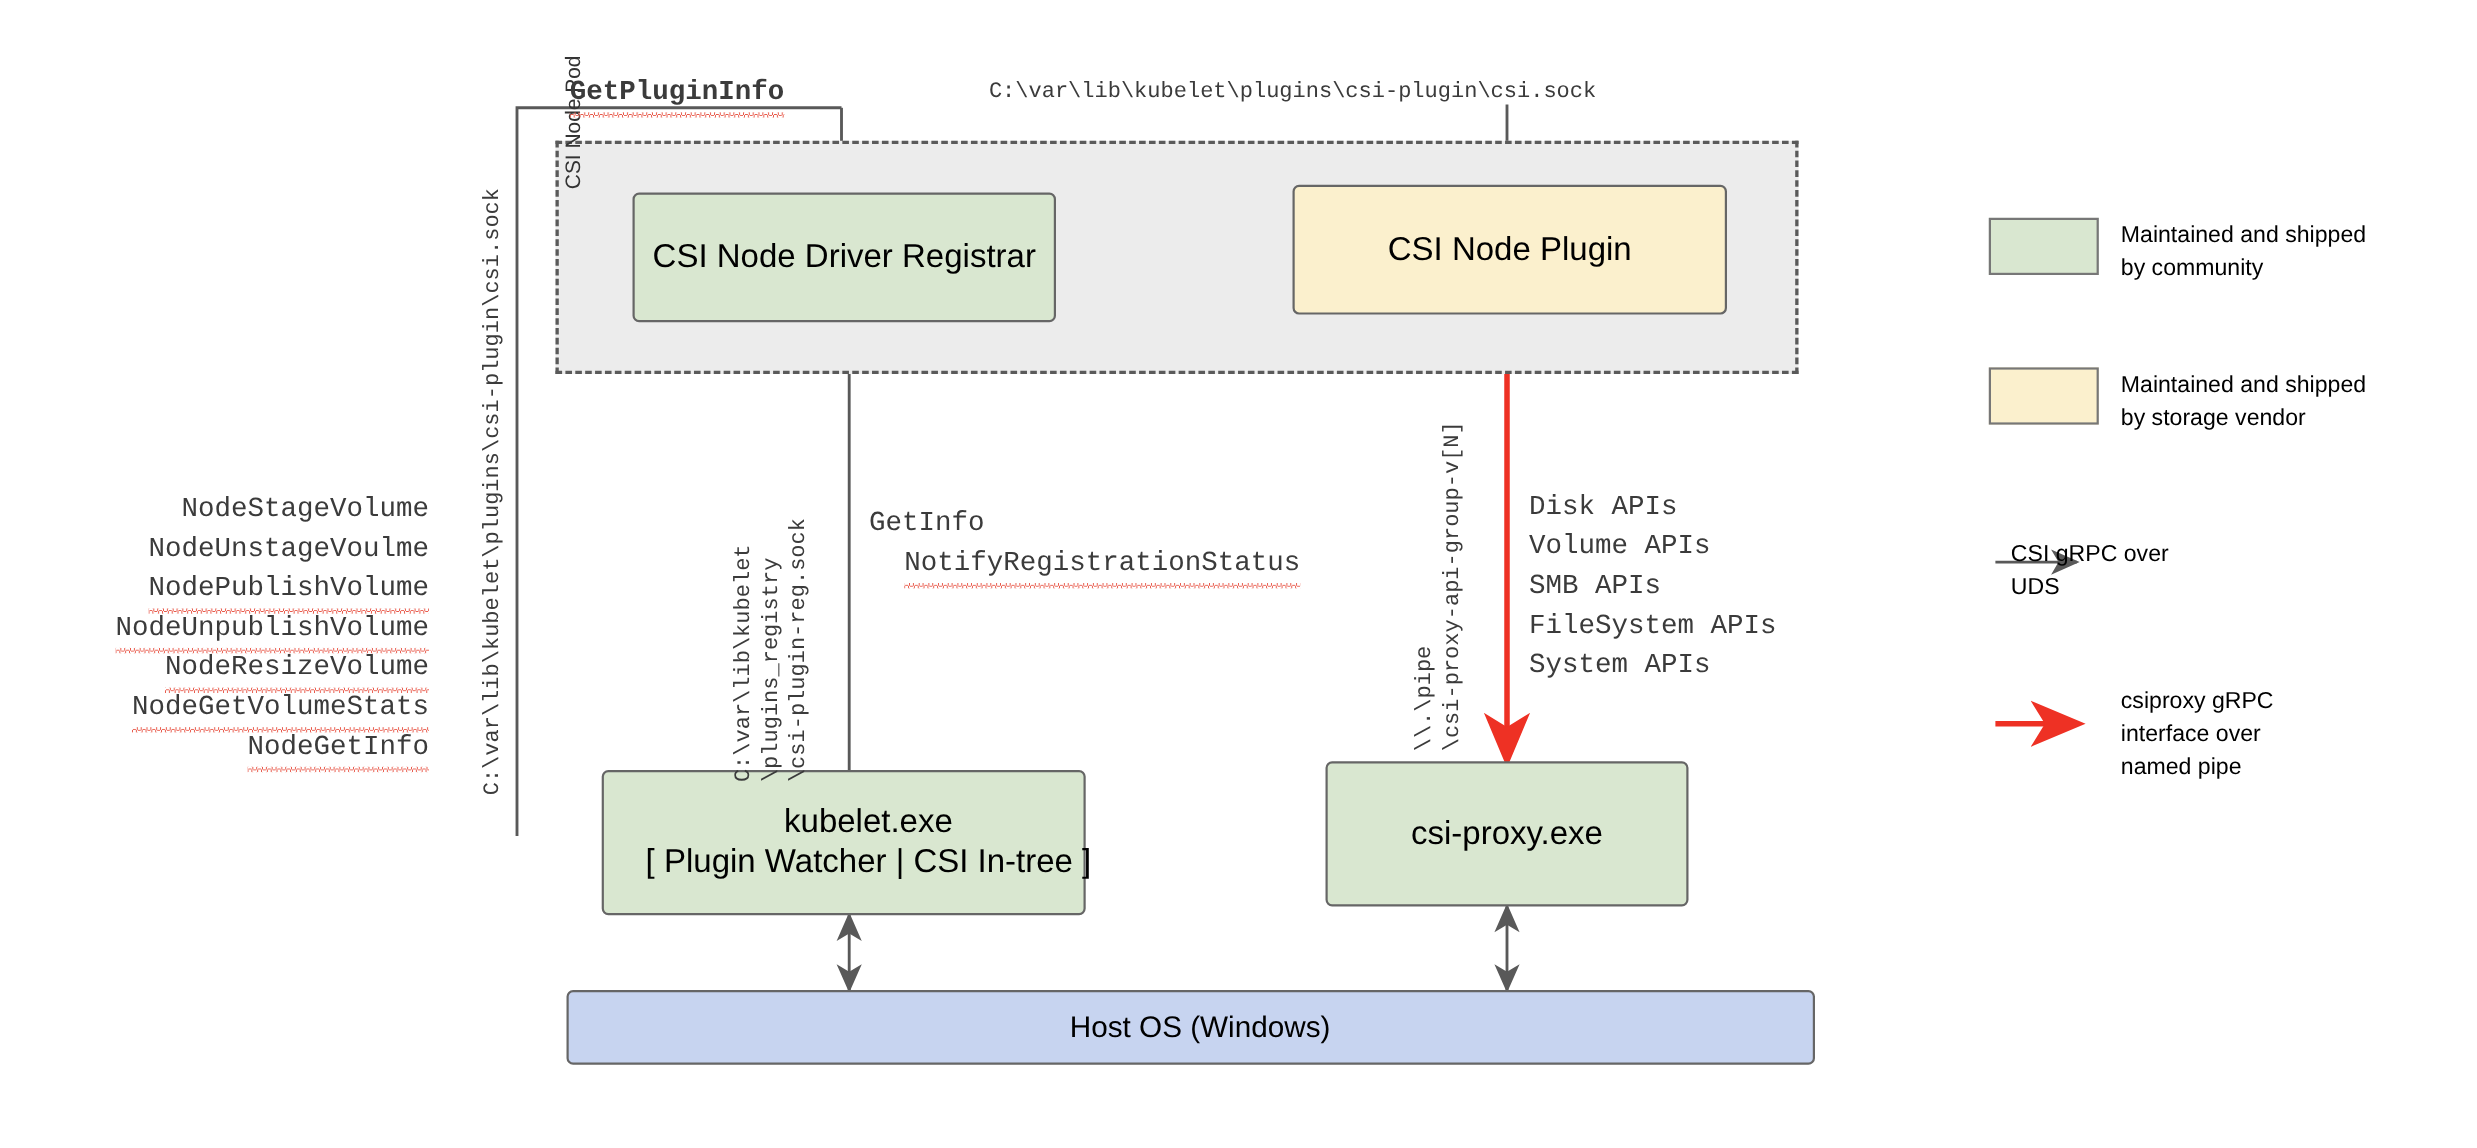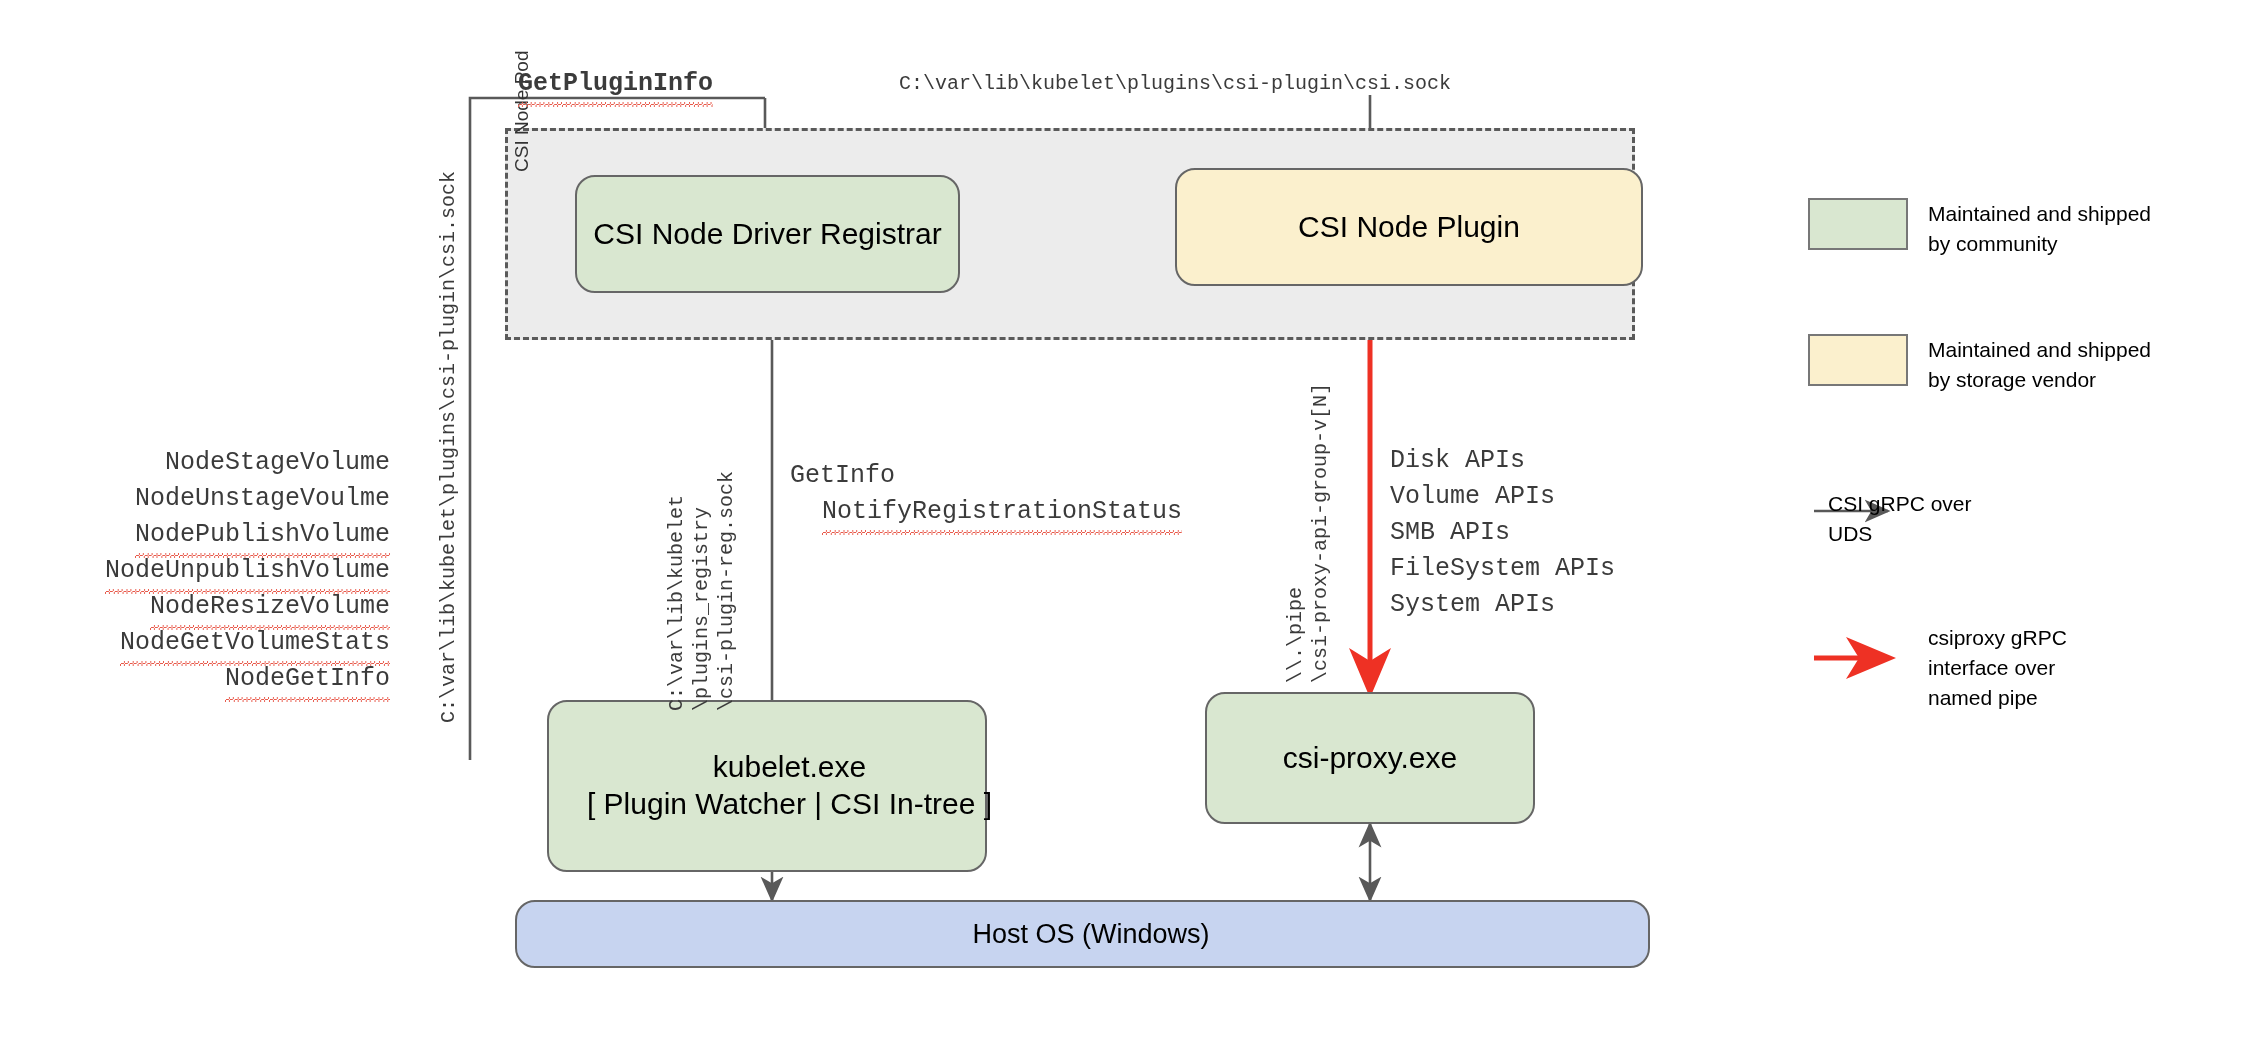--- a/index.html
+++ b/index.html
@@ -3,21 +3,21 @@
 <meta charset="utf-8">
 <style>
   html,body{margin:0;padding:0;background:#ffffff;}
   body{width:2252px;height:1044px;position:relative;overflow:hidden;
        font-family:"Liberation Sans",sans-serif;color:#000;}
   .canvas{position:absolute;left:0;top:0;width:2252px;height:1044px;}
   svg.wires{position:absolute;left:0;top:0;width:2252px;height:1044px;pointer-events:none;}
 
   
   .node{position:absolute;box-sizing:border-box;border:2px solid #666666;
-        border-radius:20px;display:flex;flex-direction:column;
+        border-radius:6px;display:flex;flex-direction:column;
         align-items:center;justify-content:center;text-align:left;
         font-size:30px;line-height:1.22;color:#000;}
   .node.green{background:#d9e7d0;}
   .node.yellow{background:#fbf0cd;}
   .node.blue{background:#c7d4f0;}
   .node .ln{display:block;white-space:nowrap;}
 
   
   .pod{position:absolute;box-sizing:border-box;background:#ececec;
        border:3px dashed #5a5a5a;}
@@ -112,25 +112,25 @@
     </g>
   </svg>
 
   <div class="pod" style="left:505px;top:128px;width:1130px;height:212px;"></div>
   <div class="pod-label" style="left:533px;top:150px;width:120px;">CSI Node Pod</div>
 
   <div class="node green" style="left:575px;top:175px;width:385px;height:118px;">
     <span class="ln">CSI Node Driver Registrar</span>
   </div>
 
-  <div class="node yellow" style="left:1175px;top:168px;width:468px;height:118px;">
+  <div class="node yellow" style="left:1175px;top:168px;width:395px;height:118px;">
     <span class="ln">CSI Node Plugin</span>
   </div>
 
-  <div class="node green" style="left:547px;top:700px;width:440px;height:172px;padding-left:45px;">
+  <div class="node green" style="left:547px;top:700px;width:440px;height:132px;padding-left:45px;">
     <span class="ln">kubelet.exe</span>
     <span class="ln">[ Plugin Watcher | CSI In-tree ]</span>
   </div>
 
   <div class="node green" style="left:1205px;top:692px;width:330px;height:132px;">
     <span class="ln">csi-proxy.exe</span>
   </div>
 
   <div class="node blue" style="left:515px;top:900px;width:1135px;height:68px;font-size:27px;padding-left:17px;">
     <span class="ln">Host OS (Windows)</span>

